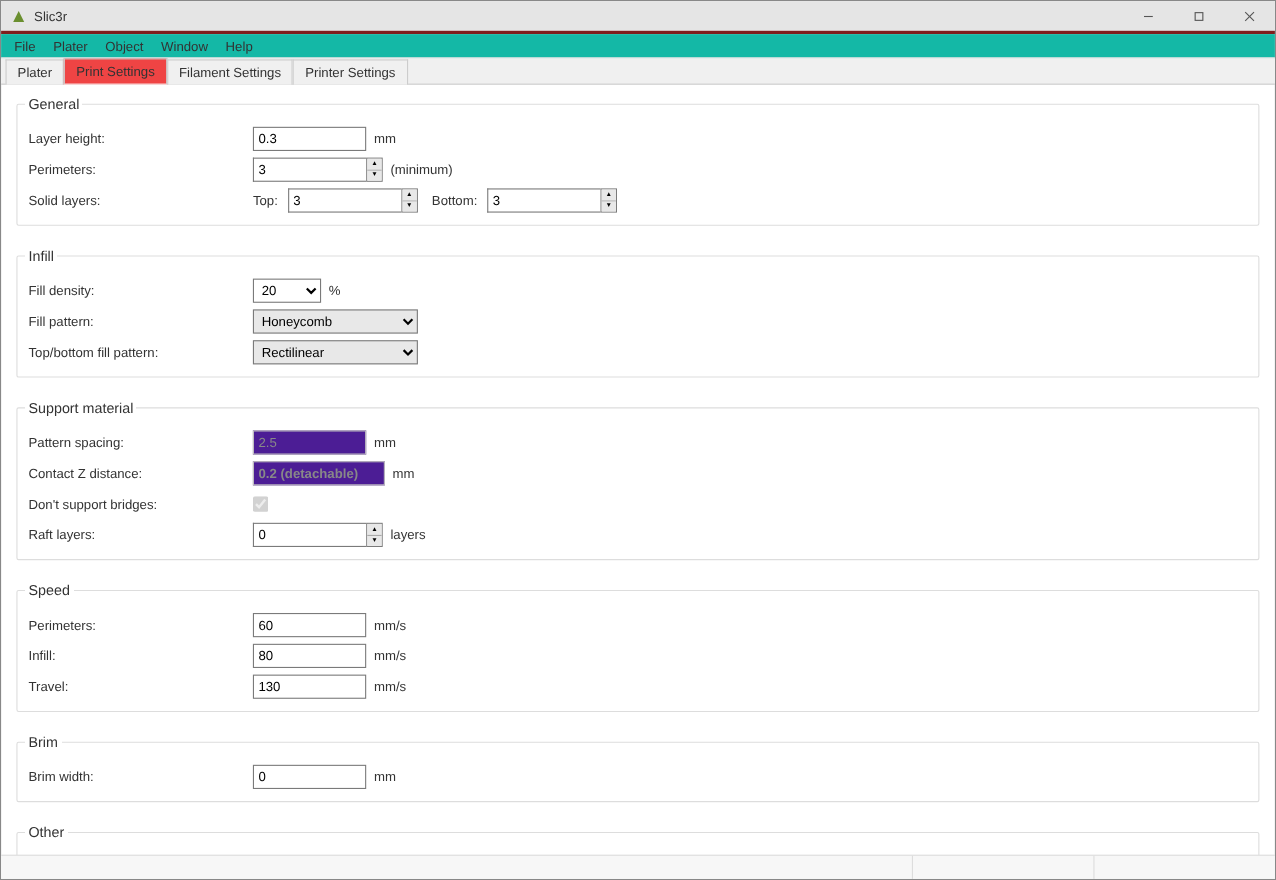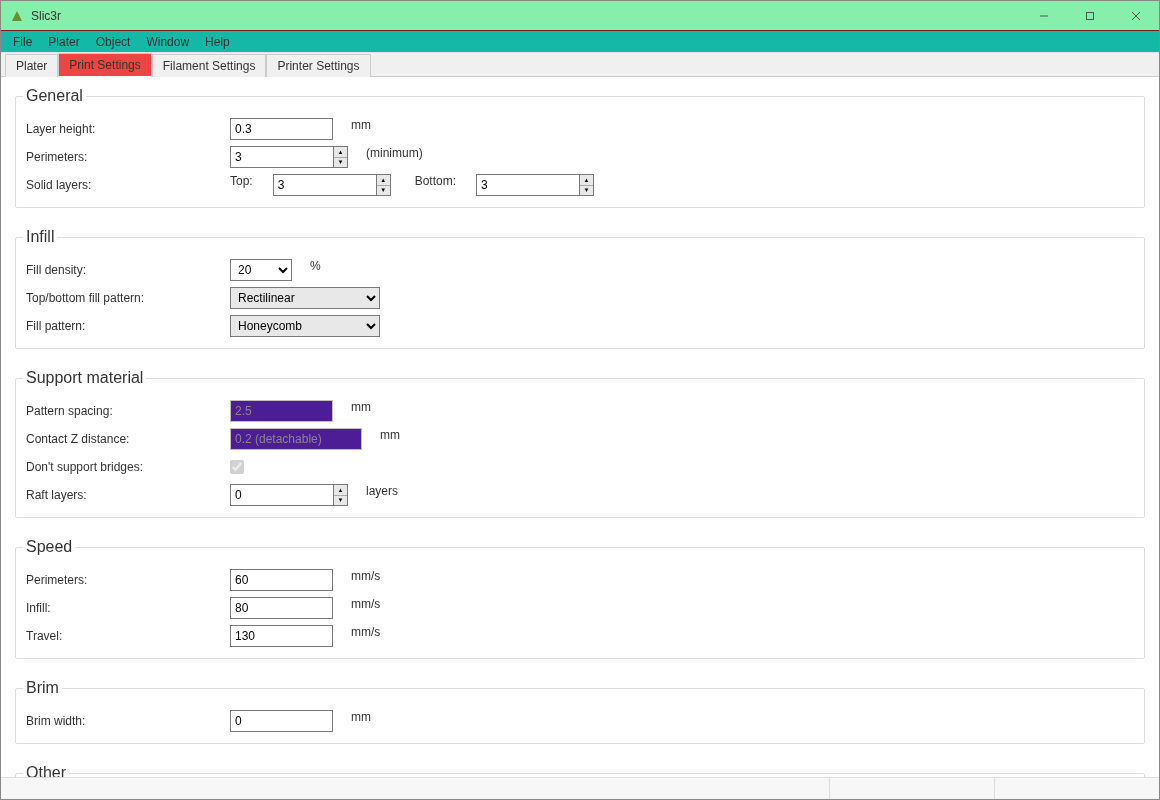--- a/index.html
+++ b/index.html
@@ -11,25 +11,25 @@
   width: 1160px;
   height: 800px;
   overflow: hidden;
   border: 1px solid #888;
   display: flex;
   flex-direction: column;
 }
 
 .titlebar {
   height: 30px;
-  background: #86efac;
+  background: #e5e5e5;
   display: flex;
   align-items: center;
   padding-left: 8px;
-  border-bottom: 1px solid #7f1d1d;
+  border-bottom: 3px solid #7f1d1d;
 }
 .titlebar .app-icon {
   width: 16px; height: 16px; margin-right: 6px;
 }
 .titlebar .title { flex: none; color: #333; }
 .titlebar .spacer { flex: 1; }
 .window-controls { display: flex; }
 .win-btn {
   width: 46px; height: 30px;
   display: flex; align-items: center; justify-content: center;
@@ -89,39 +89,40 @@
 .content::-webkit-scrollbar-button { display: block; height: 17px; background: #f0f0f0; }
 
 fieldset.group {
   border: 1px solid #ddd;
   border-radius: 2px;
   margin-bottom: 20px;
   padding: 8px 10px 10px 10px;
   position: relative;
 }
 fieldset.group > legend {
-  font-size: 16px;
+  font-size: 13px;
   color: #333;
   padding: 0 3px;
   margin-left: -3px;
 }
 .row {
   display: flex;
   align-items: center;
   min-height: 24px;
   margin-top: 4px;
 }
 .row .label {
   width: 204px;
   flex: none;
   color: #333;
 }
 .row .ctrl-area {
   display: flex;
-  gap: 18px;
+  align-items: center;
+  gap: 7px;
 }
 input.text {
   height: 22px;
   width: 103px;
   border: 1px solid #7a7a7a;
   padding: 1px 4px;
   font: inherit;
   background: #fff;
 }
 input.text.disabled {
@@ -279,50 +280,50 @@
     <div class="row">
       <div class="label">Fill density:</div>
       <div class="ctrl-area">
         <select class="combo narrow">
           <option>20</option>
         </select>
         <span class="unit">%</span>
       </div>
     </div>
     <div class="row">
+      <div class="label">Fill pattern:</div>
+      <div class="ctrl-area">
+        <select class="combo">
+          <option>Honeycomb</option>
+        </select>
+      </div>
+    </div>
+    <div class="row">
       <div class="label">Top/bottom fill pattern:</div>
       <div class="ctrl-area">
         <select class="combo">
           <option>Rectilinear</option>
         </select>
       </div>
     </div>
-    <div class="row">
-      <div class="label">Fill pattern:</div>
-      <div class="ctrl-area">
-        <select class="combo">
-          <option>Honeycomb</option>
-        </select>
-      </div>
-    </div>
   </fieldset>
 
   <fieldset class="group">
     <legend>Support material</legend>
     <div class="row">
       <div class="label">Pattern spacing:</div>
       <div class="ctrl-area">
         <input class="text disabled" disabled="" value="2.5" style="">
         <span class="unit">mm</span>
       </div>
     </div>
     <div class="row">
       <div class="label">Contact Z distance:</div>
       <div class="ctrl-area">
-        <input class="text disabled" style="width: 132px;" disabled="" value="0.2 (detachable)">
+        <input class="text disabled" style="width: 120px; font-weight: bold;" disabled="" value="0.2 (detachable)">
         <span class="unit">mm</span>
       </div>
     </div>
     <div class="row">
       <div class="label">Don't support bridges:</div>
       <div class="ctrl-area">
         <input type="checkbox" checked="" disabled="" style="">
       </div>
     </div>
     <div class="row">

